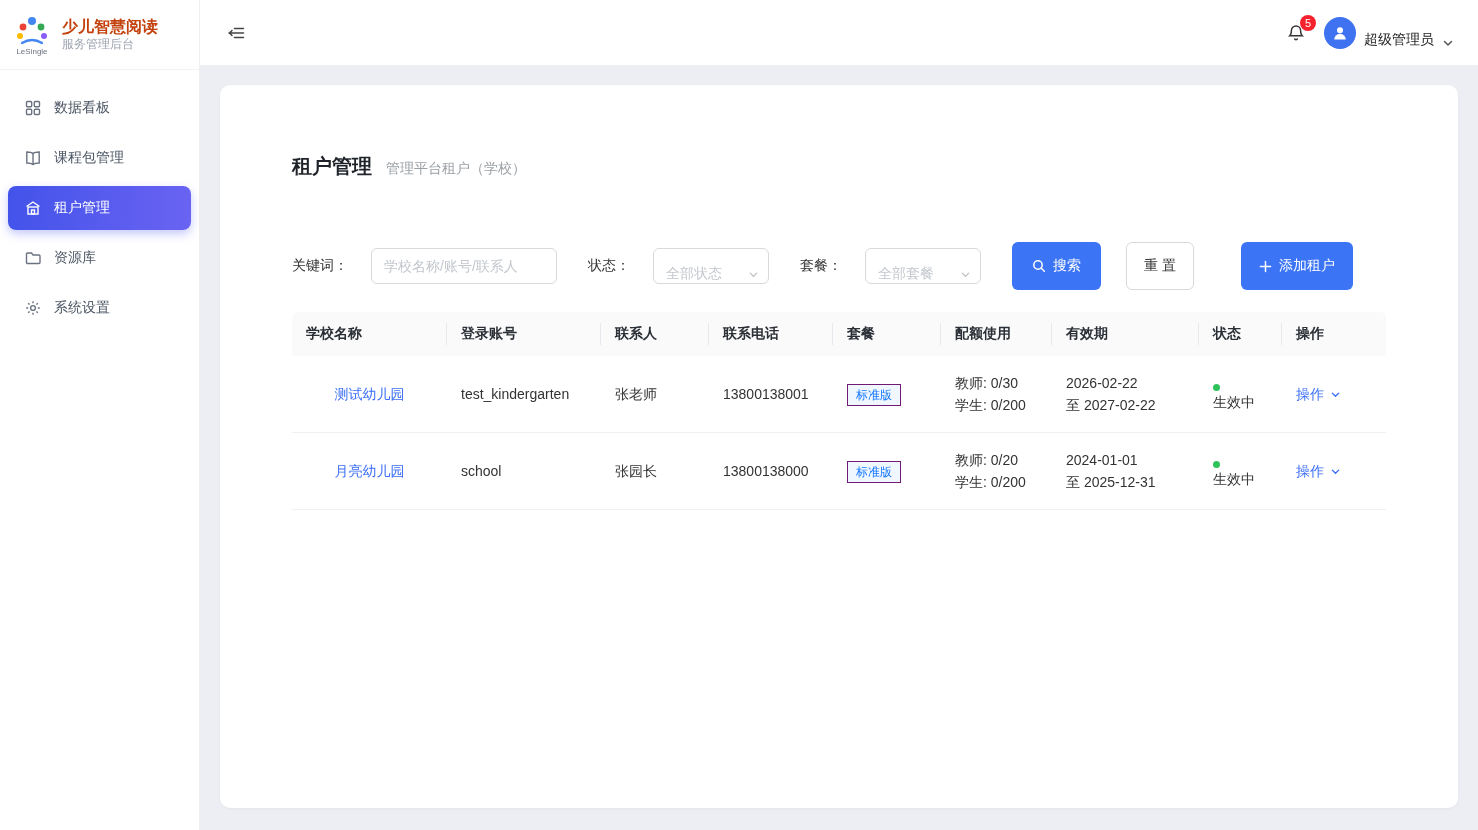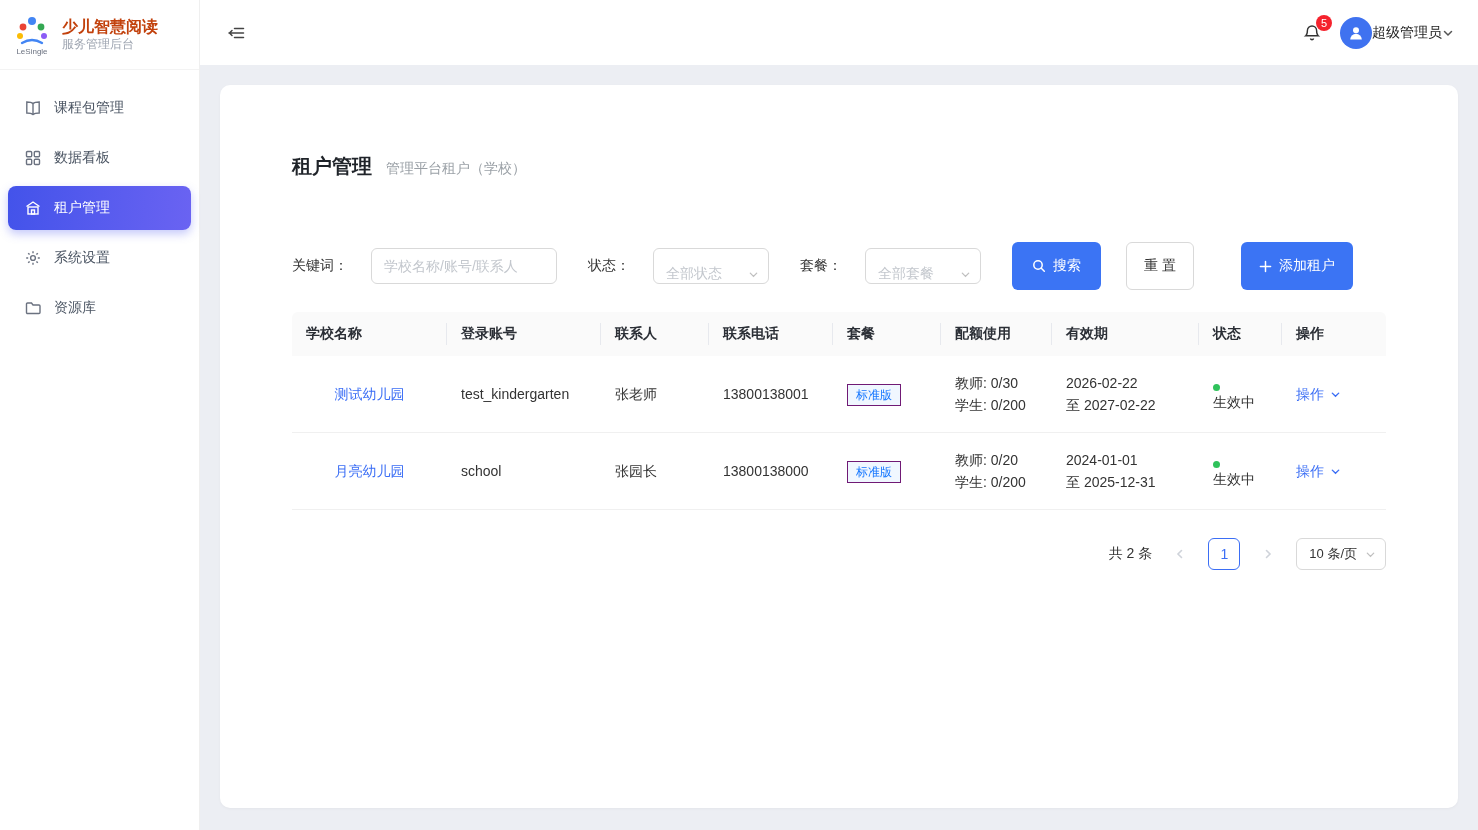--- a/index.html
+++ b/index.html
@@ -20,21 +20,21 @@
   .nav-item.active{background:linear-gradient(95deg,#4353ea,#6a63f2);color:#fff;box-shadow:0 4px 10px rgba(90,99,240,.35)}
   .nav-item.active .nav-icon{color:#fff}
 
   
   .main{flex:1;display:flex;flex-direction:column;min-width:0}
   .topbar{height:65px;background:#fff;display:flex;align-items:center;justify-content:space-between;padding:0 24px 0 22px}
   .collapse-btn{width:28px;height:28px;display:flex;align-items:center;justify-content:center;color:#444;cursor:pointer;background:none;border:none}
   .topbar-right{display:flex;align-items:center;gap:16px}
   .bell-wrap{position:relative;width:24px;height:24px;display:flex;align-items:center;justify-content:center;cursor:pointer;color:#333}
   .bell-badge{position:absolute;top:-6px;right:-8px;background:#f5222d;color:#fff;font-size:11px;line-height:16px;min-width:16px;text-align:center;border-radius:8px;padding:0 4px}
-  .user-chip{display:flex;align-items:center;cursor:pointer}
+  .user-chip{display:flex;align-items:flex-end;gap:8px;cursor:pointer}
   .avatar{width:32px;height:32px;border-radius:50%;background:#3f72f0;display:flex;align-items:center;justify-content:center;color:#fff}
   .user-name{font-size:14px;color:#222}
   .chev{color:#555}
 
   
   .content{flex:1;padding:20px 20px 22px;min-height:0}
   .card{background:#fff;border-radius:10px;height:100%;padding:68px 72px 0;box-shadow:0 1px 3px rgba(0,0,0,.04)}
   .page-head{display:flex;align-items:baseline;gap:14px;margin-bottom:62px}
   .page-title{font-size:20px;font-weight:bold;color:#1f2329}
   .page-subtitle{font-size:14px;color:#9aa0a6}
@@ -95,67 +95,67 @@
       <span class="logo-texts">
         <span class="logo-title">少儿智慧阅读</span>
         <span class="logo-subtitle">服务管理后台</span>
       </span>
     </div>
 
     <nav class="nav">
       <div class="nav-item">
         <span class="nav-icon">
           <svg viewBox="0 0 16 16" width="16" height="16" fill="none" stroke="currentColor" stroke-width="1.4">
-            <path d="M8 3.5C6.8 2.4 4.8 2 1.8 2v11c3 0 5 .4 6.2 1.5 1.2-1.1 3.2-1.5 6.2-1.5V2c-3 0-5 .4-6.2 1.5z"></path>
-            <path d="M8 3.5v11"></path>
-          </svg>
-        </span>
-        <span>课程包管理</span>
-      </div>
-
-      <div class="nav-item">
-        <span class="nav-icon">
-          <svg viewBox="0 0 16 16" width="16" height="16" fill="none" stroke="currentColor" stroke-width="1.4">
             <rect x="1.5" y="1.5" width="5.2" height="5.2" rx="1"></rect>
               <rect x="9.3" y="1.5" width="5.2" height="5.2" rx="1"></rect>
             <rect x="1.5" y="9.3" width="5.2" height="5.2" rx="1"></rect>
               <rect x="9.3" y="9.3" width="5.2" height="5.2" rx="1"></rect>
           </svg>
         </span>
         <span>数据看板</span>
       </div>
 
+      <div class="nav-item">
+        <span class="nav-icon">
+          <svg viewBox="0 0 16 16" width="16" height="16" fill="none" stroke="currentColor" stroke-width="1.4">
+            <path d="M8 3.5C6.8 2.4 4.8 2 1.8 2v11c3 0 5 .4 6.2 1.5 1.2-1.1 3.2-1.5 6.2-1.5V2c-3 0-5 .4-6.2 1.5z"></path>
+            <path d="M8 3.5v11"></path>
+          </svg>
+        </span>
+        <span>课程包管理</span>
+      </div>
+
       <div class="nav-item active">
         <span class="nav-icon">
           <svg viewBox="0 0 16 16" width="16" height="16" fill="none" stroke="currentColor" stroke-width="1.4">
             <path d="M1.5 6.5 8 2l6.5 4.5"></path>
             <rect x="3" y="7" width="10" height="7"></rect>
             <rect x="6.5" y="10" width="3" height="4"></rect>
           </svg>
         </span>
         <span>租户管理</span>
       </div>
 
       <div class="nav-item">
         <span class="nav-icon">
           <svg viewBox="0 0 16 16" width="16" height="16" fill="none" stroke="currentColor" stroke-width="1.4">
+            <path d="M1.5 4a1 1 0 0 1 1-1h4l1.5 2h6a1 1 0 0 1 1 1v6.5a1 1 0 0 1-1 1h-11.5a1 1 0 0 1-1-1z"></path>
+          </svg>
+        </span>
+        <span>资源库</span>
+      </div>
+
+      <div class="nav-item">
+        <span class="nav-icon">
+          <svg viewBox="0 0 16 16" width="16" height="16" fill="none" stroke="currentColor" stroke-width="1.4">
             <circle cx="8" cy="8" r="2.4"></circle>
             <path d="M8 1.2v2M8 12.8v2M1.2 8h2M12.8 8h2M3.2 3.2l1.4 1.4M11.4 11.4l1.4 1.4M12.8 3.2l-1.4 1.4M4.6 11.4l-1.4 1.4"></path>
           </svg>
         </span>
         <span>系统设置</span>
-      </div>
-
-      <div class="nav-item">
-        <span class="nav-icon">
-          <svg viewBox="0 0 16 16" width="16" height="16" fill="none" stroke="currentColor" stroke-width="1.4">
-            <path d="M1.5 4a1 1 0 0 1 1-1h4l1.5 2h6a1 1 0 0 1 1 1v6.5a1 1 0 0 1-1 1h-11.5a1 1 0 0 1-1-1z"></path>
-          </svg>
-        </span>
-        <span>资源库</span>
       </div>
     </nav>
   </aside>
 
   <div class="main">
 
     <header class="topbar">
       <button class="collapse-btn">
         <svg viewBox="0 0 18 18" width="18" height="18" fill="none" stroke="currentColor" stroke-width="1.5" stroke-linecap="round">
           <path d="M7.5 4.5h9M2 9h14.5M7.5 13.5h9M5 6.5 2.5 9 5 11.5"></path>
@@ -329,39 +329,17 @@
                     <svg viewBox="0 0 12 12" width="11" height="11" fill="none" stroke="currentColor" stroke-width="1.5" stroke-linecap="round">
                         <path d="M2.5 4.5 6 8l3.5-3.5"></path>
                       </svg>
                   </span>
                 </div>
               </td>
             </tr>
           </tbody>
         </table>
 
-        <div class="pagination">
-          <span>共 2 条</span>
-          <button class="pg-arrow">
-            <svg viewBox="0 0 12 12" width="12" height="12" fill="none" stroke="currentColor" stroke-width="1.6" stroke-linecap="round">
-                <path d="M7.5 2.5 4 6l3.5 3.5"></path>
-              </svg>
-          </button>
-          <button class="pg-num">1</button>
-          <button class="pg-arrow">
-            <svg viewBox="0 0 12 12" width="12" height="12" fill="none" stroke="currentColor" stroke-width="1.6" stroke-linecap="round">
-                <path d="M4.5 2.5 8 6l-3.5 3.5"></path>
-              </svg>
-          </button>
-          <div class="pg-size">
-            <span>10 条/页</span>
-            <span class="sel-chev">
-              <svg viewBox="0 0 12 12" width="11" height="11" fill="none" stroke="currentColor" stroke-width="1.4" stroke-linecap="round">
-                  <path d="M2.5 4.5 6 8l3.5-3.5"></path>
-                </svg>
-            </span>
-          </div>
-        </div>
 
       </div>
     </div>
   </div>
 </div>
 
 </body></html>

